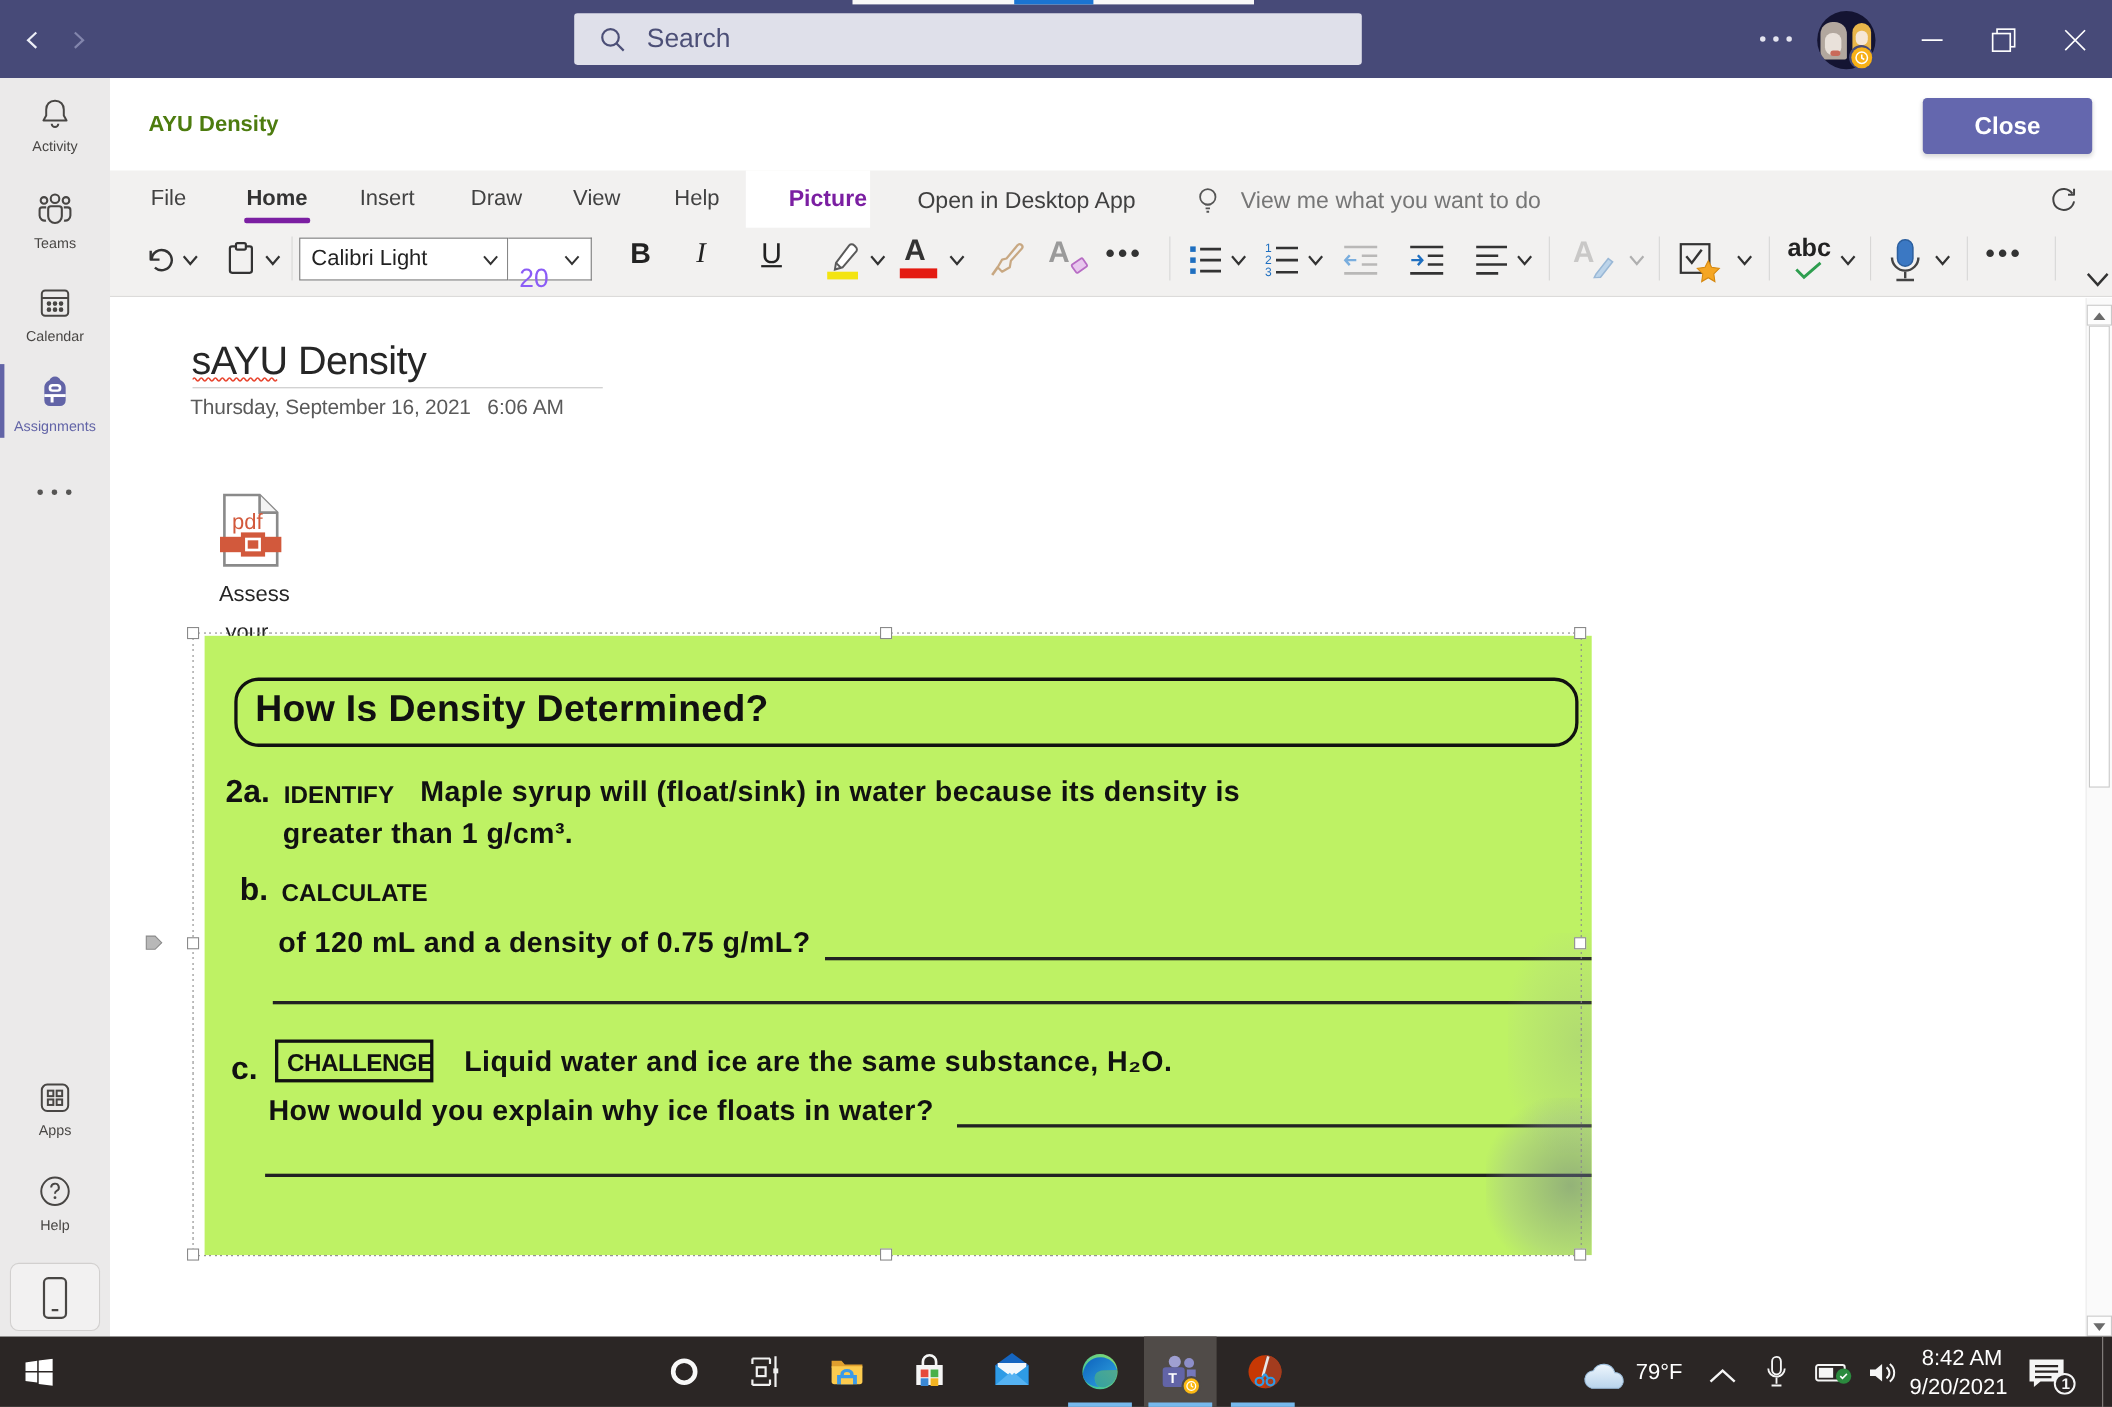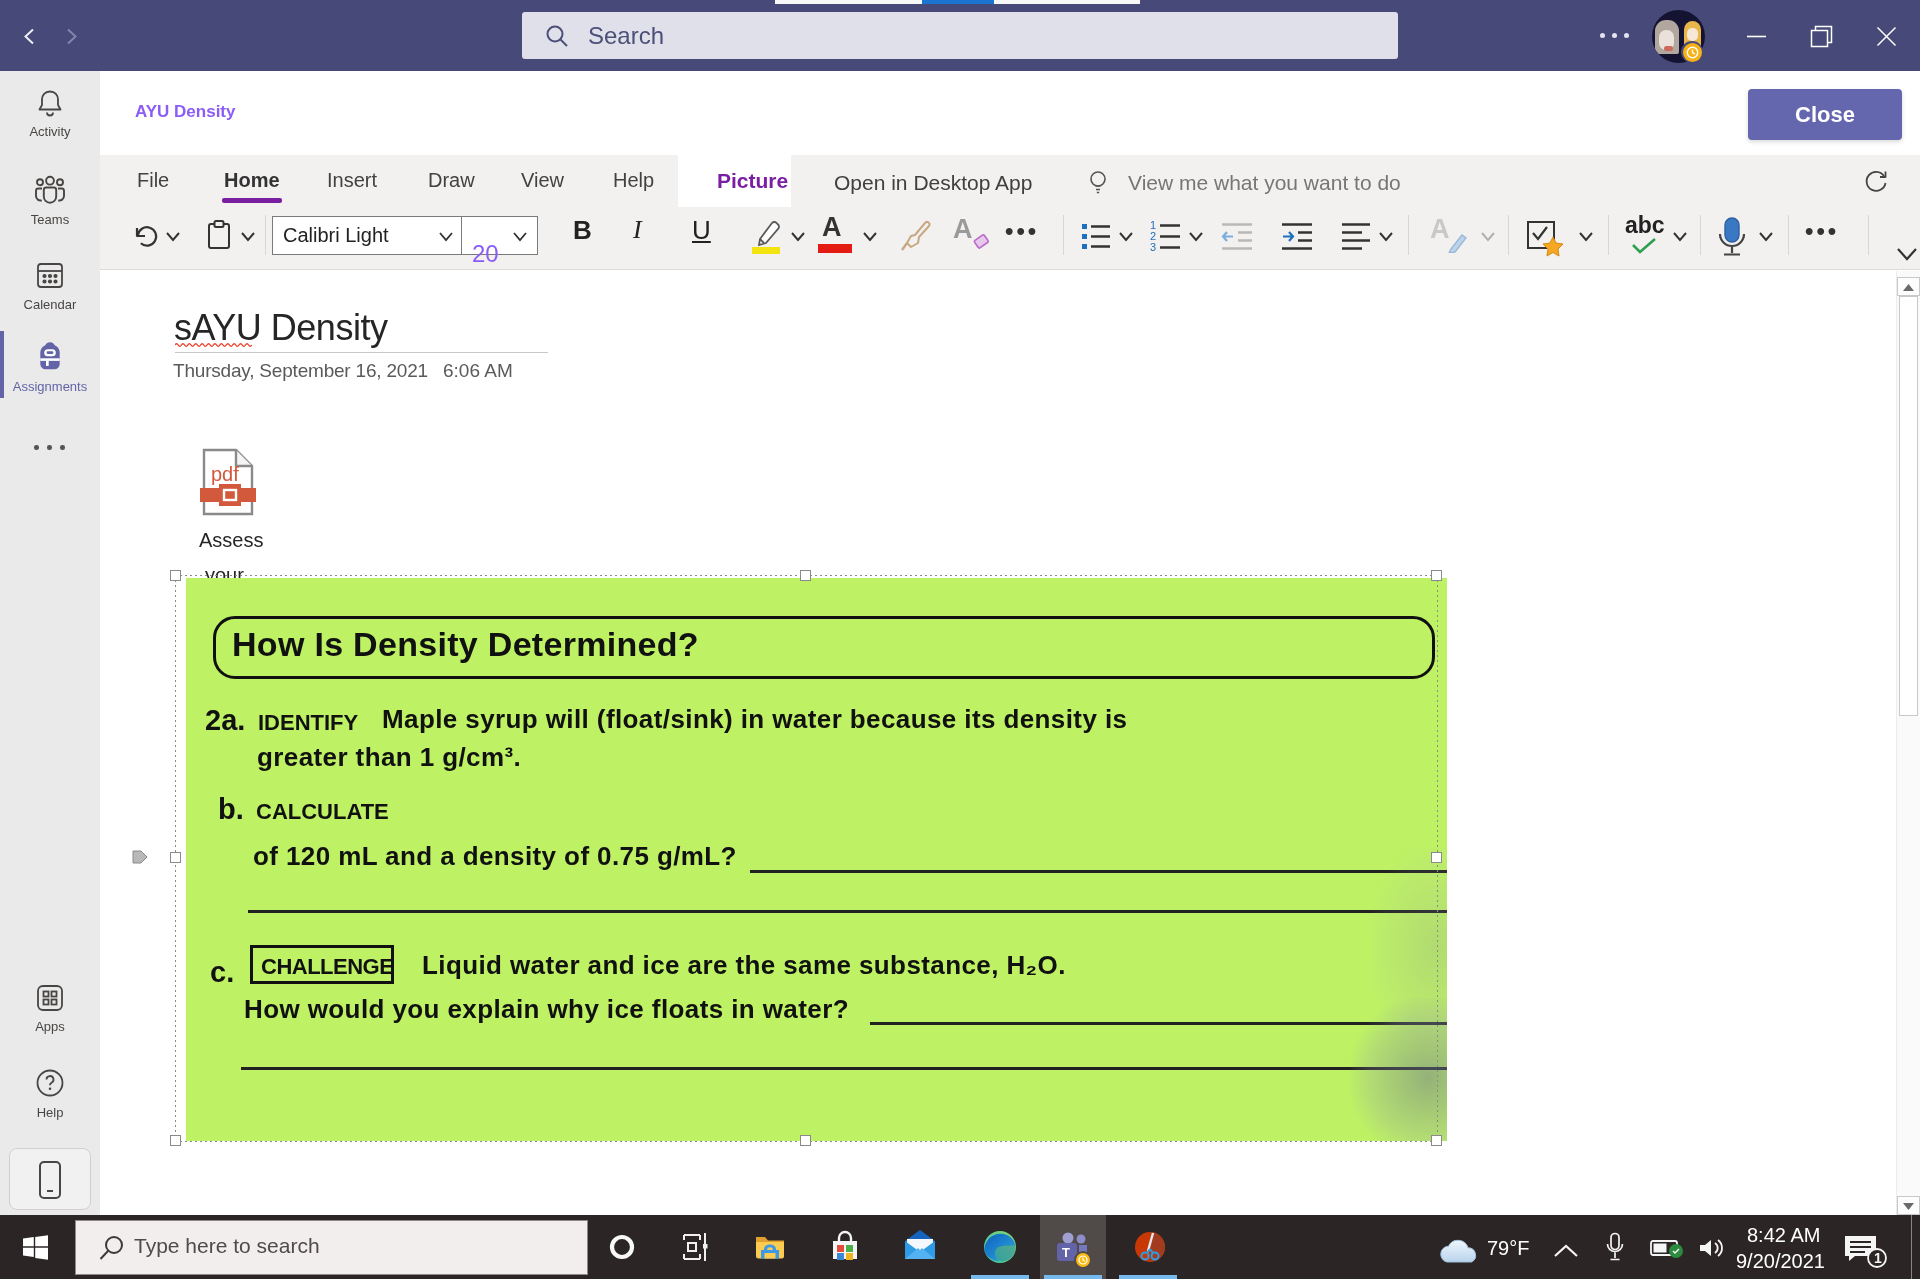--- a/index.html
+++ b/index.html
@@ -4,32 +4,32 @@
 <style>
   * { margin:0; padding:0; box-sizing:border-box; }
   html,body { width:1920px; height:1279px; overflow:hidden; font-family:"Liberation Sans", sans-serif; }
   .abs { position:absolute; }
   body { position:relative; background:#fff; }
 
   
   #titlebar { position:absolute; left:0; top:0; width:1920px; height:71px; background:#474a78; }
   #topstrip { position:absolute; left:775px; top:0; width:365px; height:4px; background:#f8f8f8; }
   #topstrip .blue { position:absolute; left:147px; top:0; width:72px; height:4px; background:#1b74d2; }
-  #searchbox { position:absolute; left:522px; top:12px; width:876px; height:47px; background:#dfe0ea; border-radius:3px; }
+  #searchbox { position:absolute; left:522px; top:12px; width:716px; height:47px; background:#dfe0ea; border-radius:3px; }
   #searchbox .stext { position:absolute; left:66px; top:10px; font-size:24px; color:#4c4f77; }
 
   
   #sidebar { position:absolute; left:0; top:71px; width:100px; height:1144px; background:#ebeaea; }
   .sb-item { position:absolute; left:0; width:100px; text-align:center; color:#4a4a4a; }
   .sb-label { font-size:13px; color:#484644; margin-top:2px; }
   .sb-sel .sb-label { color:#6264a7; }
 
   
   #main { position:absolute; left:100px; top:71px; width:1820px; height:1144px; background:#fff; }
-  #hdr-title { position:absolute; left:35px; top:31px; font-size:17px; font-weight:700; color:#8b5cf6; }
+  #hdr-title { position:absolute; left:35px; top:31px; font-size:20px; font-weight:700; color:#4d7c0f; }
   #btn-close { position:absolute; left:1648px; top:18px; width:154px; height:51px; background:#6467ae; border-radius:4px; color:#fff; font-size:22px; font-weight:700; text-align:center; line-height:51px; box-shadow:0 2px 4px rgba(0,0,0,.15); }
 
   
   #ribbon { position:absolute; left:0; top:84px; width:1820px; height:115px; background:#f2f1f0; border-bottom:1px solid #dcdbda; }
   .mtab { position:absolute; top:14px; font-size:20px; color:#424242; }
   #tab-home { font-weight:700; color:#333; }
   #tab-home:after { content:""; position:absolute; left:-2px; right:-2px; bottom:-11px; height:5px; border-radius:2px; background:#7b1fa2; }
   #tab-picture-box { position:absolute; left:578px; top:0px; width:113px; height:52px; background:#fff; }
   #tab-picture { position:absolute; left:617px; top:14px; font-size:21px; font-weight:600; color:#7b1fa2; }
   #open-desktop { position:absolute; left:734px; top:16px; font-size:21px; color:#404040; }
@@ -446,27 +446,20 @@
 <div id="taskbar">
   <div class="abs" style="left:1911px;top:0;width:1px;height:64px;background:#8a8583"></div>
 
   <svg class="abs" style="left:23px;top:20px" width="25" height="25" viewBox="0 0 25 25">
       <path d="M0 3.6 L10.8 2.1 V11.3 H0 Z" fill="#fff"></path>
       <path d="M12.2 1.9 L25 0.2 V11.3 H12.2 Z" fill="#fff"></path>
       <path d="M0 12.7 H10.8 V21.9 L0 20.4 Z" fill="#fff"></path>
       <path d="M12.2 12.7 H25 V24.8 L12.2 23.1 Z" fill="#fff"></path>
     </svg>
 
-  <div id="tb-search">
-    <svg class="abs" style="left:22px;top:13px" width="28" height="28" viewBox="0 0 28 28">
-        <circle cx="16" cy="11" r="8" stroke="#3a3a3a" stroke-width="2" fill="none"></circle>
-        <path d="M10.2 16.8 L2.5 25" stroke="#3a3a3a" stroke-width="2"></path>
-      </svg>
-    <div class="ttext">Type here to search</div>
-  </div>
 
   <svg class="abs tb-ico" style="left:590px" width="64" height="64" viewBox="0 0 64 64">
       <circle cx="32" cy="32" r="10" fill="none" stroke="#f8f8f8" stroke-width="4.2"></circle>
     </svg>
 
   <svg class="abs tb-ico" style="left:663px" width="64" height="64" viewBox="0 0 64 64" fill="none" stroke="#f0f0f0" stroke-width="2">
       <path d="M21 20 H37 M21 20 V25 M37 20 V25 M21 44 H37 M21 44 V39 M37 44 V39"></path>
       <rect x="25" y="28" width="8" height="8"></rect>
       <path d="M42 18 V46"></path>
       <rect x="40" y="29" width="4.5" height="4.5" fill="#f0f0f0" stroke="none"></rect>

